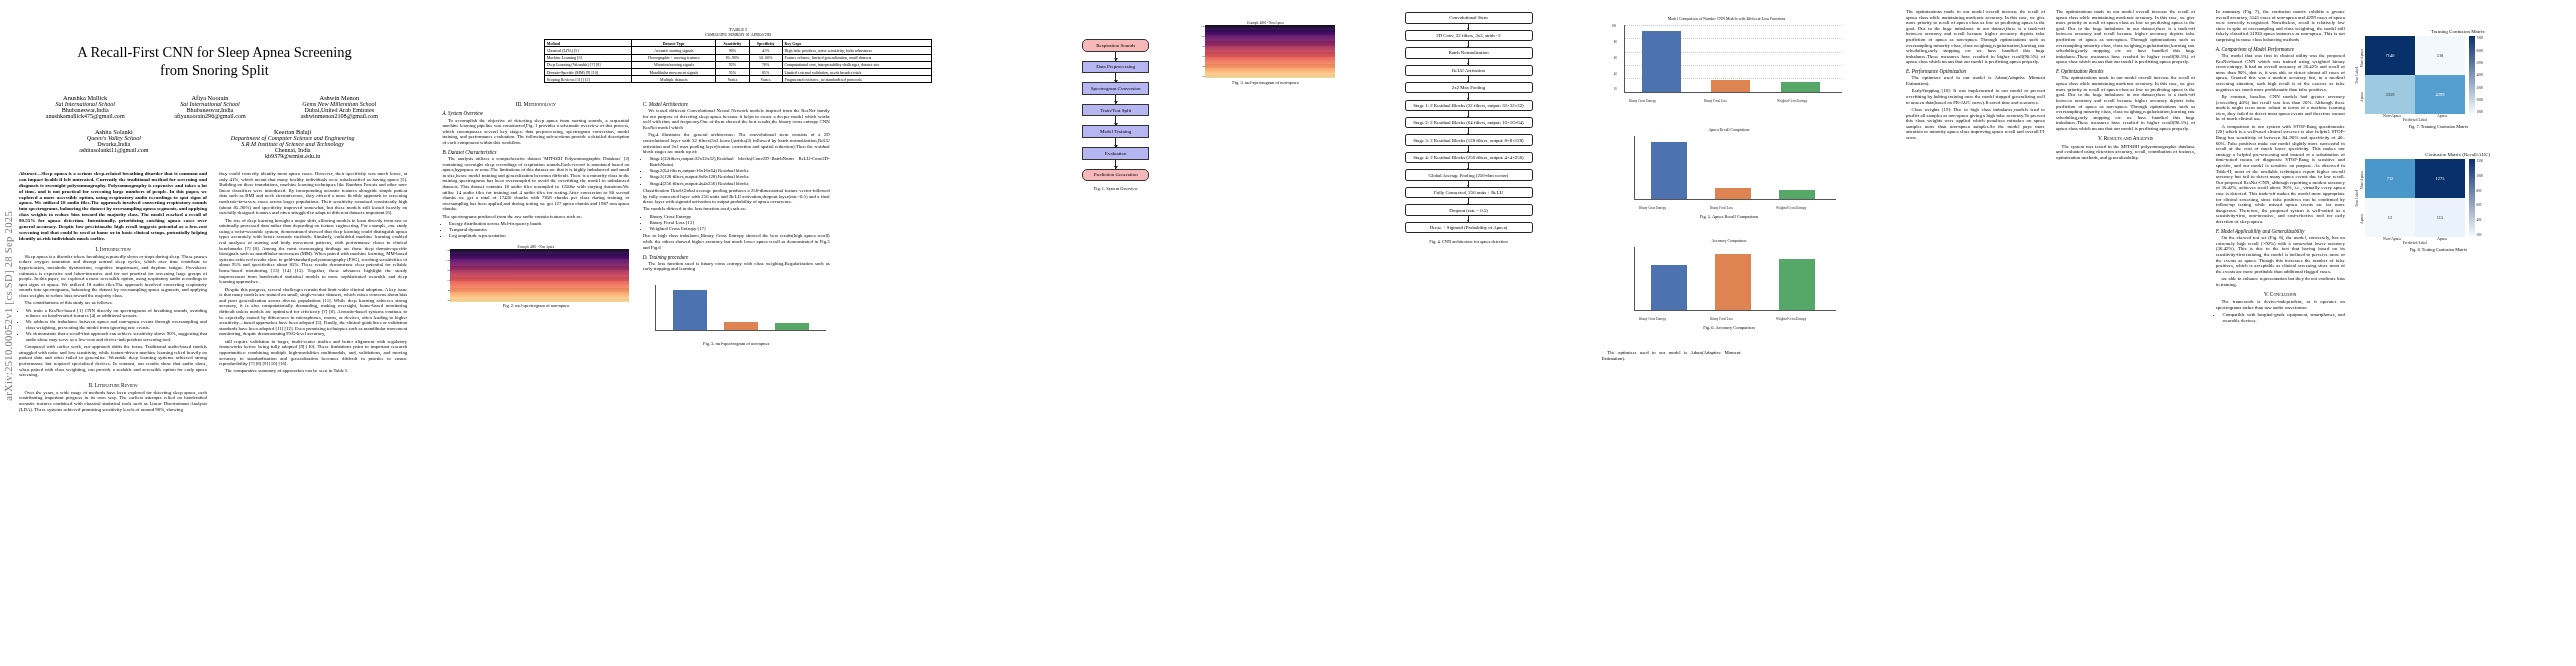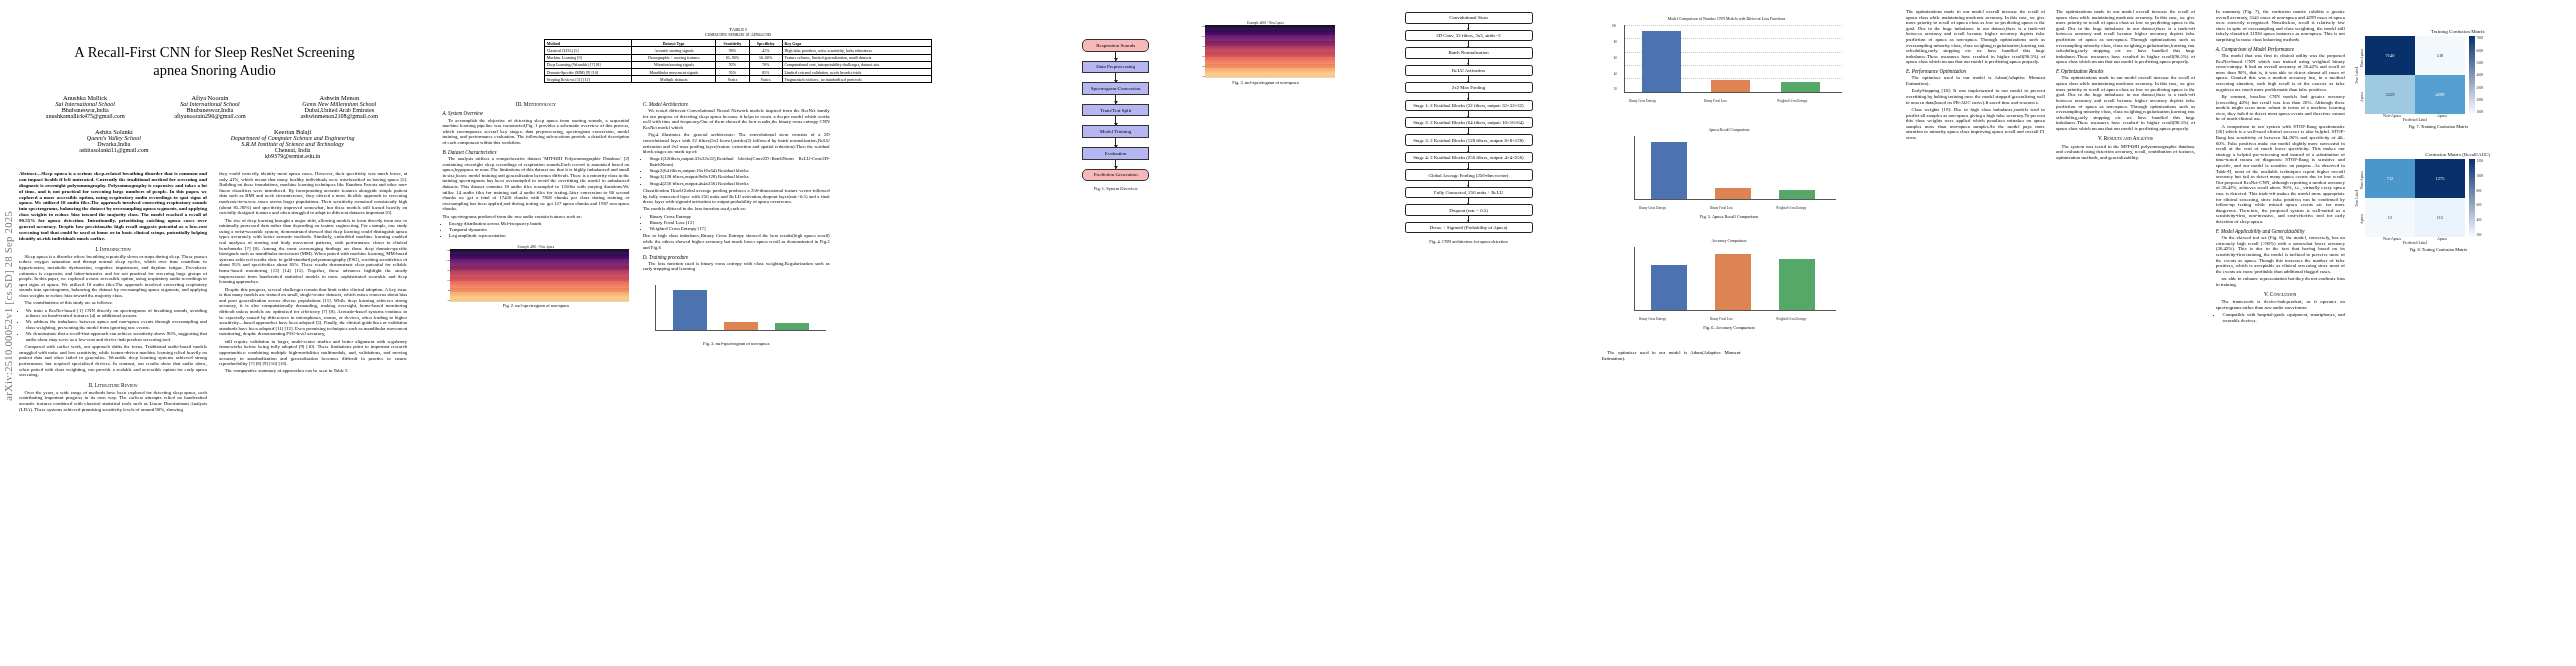--- a/index.html
+++ b/index.html
@@ -103,22 +103,22 @@
   .cbar { width:6.1px; height:78px; background:linear-gradient(to top,#f7fbff,#08306b); }
   .cbtick { font-size:3.3px; color:#222; }
 </style>
 </head>
 <body>
 
 <div class="page" id="p1" style="left:0px; width:429px; padding:0 19px;">
   <div class="arxiv-rail">arXiv:2510.00052v1  [cs.SD]  28 Sep 2025</div>
 
   <div style="margin-top:43px;">
-    <div class="ttl">A Recall-First CNN for Sleep ResNet Screening</div>
-    <div class="ttl">apnea Snoring Audio</div>
+    <div class="ttl">A Recall-First CNN for Sleep Apnea Screening</div>
+    <div class="ttl">from Snoring Split</div>
   </div>
 
   <div style="display:flex; justify-content:space-between; margin-top:14.5px; padding:0 6.7px;">
     <div style="width:119px;">
       <div class="auth-name">Anushka Mallick</div>
       <div class="auth-aff">Sai International School</div>
       <div class="auth-loc">Bhubaneswar,India</div>
       <div class="auth-mail">anushkamallick475@gmail.com</div>
     </div>
     <div style="width:119px;">

